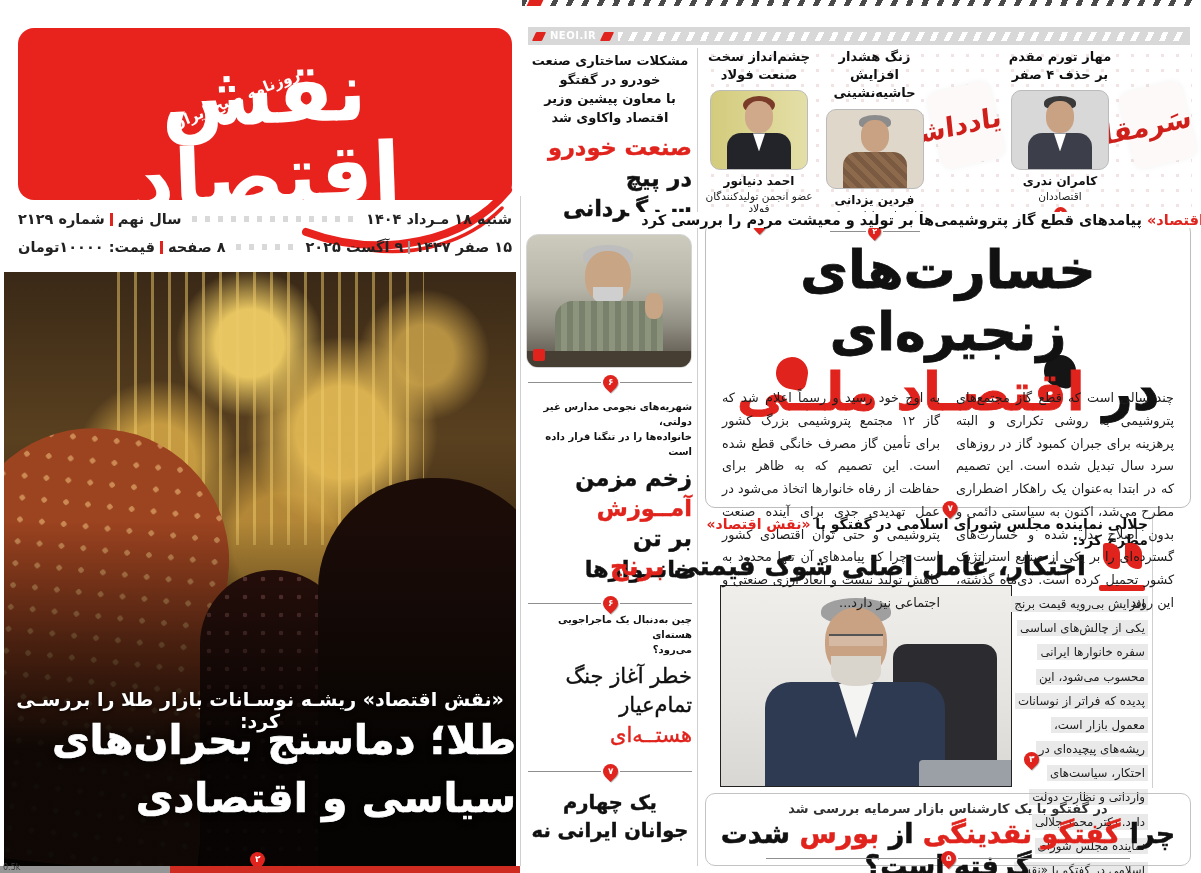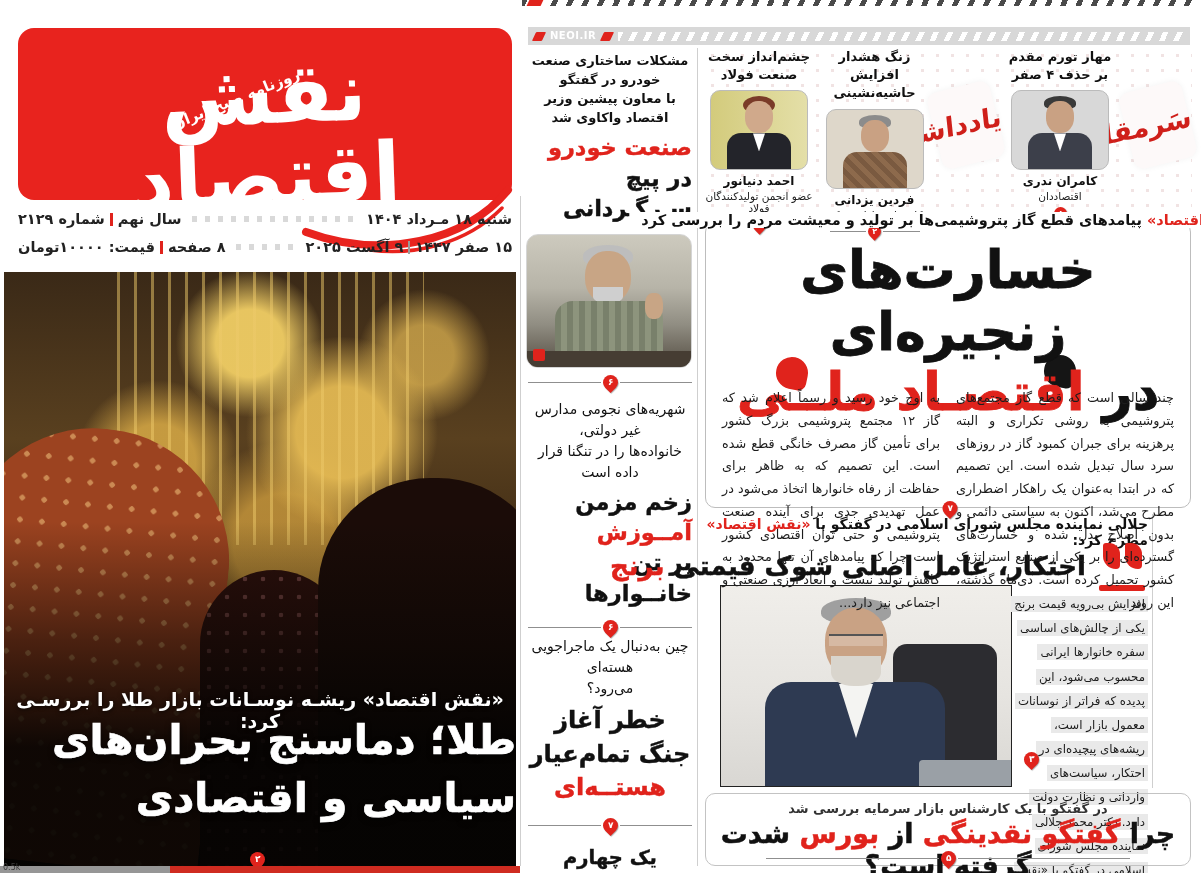--- a/index.html
+++ b/index.html
@@ -30,23 +30,23 @@
   .vline{width:1px;background:#cfcfcf}
   
   .divider{display:flex;align-items:center;justify-content:center;height:18px}
   .divider::before,.divider::after{content:'';flex:1;border-top:1px solid #8f8f8f}
   .pin{width:15px;height:15px;background:#e0231c;border-radius:50% 50% 50% 0;transform:rotate(-45deg);
        display:flex;align-items:center;justify-content:center;margin:0 2px;box-shadow:0 1px 1px rgba(0,0,0,.35);flex:0 0 auto}
   .pin>span{transform:rotate(45deg);color:#fff;font-size:9px;font-weight:bold;line-height:1}
   
   .colmid{left:528px;top:52px;width:164px}
   .k13{font-size:13px;font-weight:bold;text-align:center;line-height:1.45;color:#111}
-  .k12{font-size:14px;font-weight:normal;text-align:center;line-height:1.5;color:#111}
+  .k12{font-size:10px;font-weight:bold;line-height:1.5;color:#111}
   .h23{font-size:22.5px;font-weight:bold;text-align:right;line-height:1.35;-webkit-text-stroke:.4px}
-  .h21{font-size:24px;font-weight:bold;text-align:center;line-height:1.4;-webkit-text-stroke:.4px}
+  .h21{font-size:21px;font-weight:normal;line-height:1.4;-webkit-text-stroke:.4px}
   .h20{font-size:19.5px;font-weight:bold;text-align:center;line-height:1.45;-webkit-text-stroke:.4px}
   
   .autophoto{position:relative;width:164px;height:132px;border-radius:12px;margin:10px 0 6px;overflow:hidden;
              background:linear-gradient(180deg,#cdcabe 0%,#b7b4a8 40%,#908d82 68%,#564f44 100%);border:1px solid #d5d5d5}
   .a-head{position:absolute;left:58px;top:16px;width:46px;height:52px;background:#c8a585;border-radius:46%}
   .a-hair{position:absolute;left:56px;top:10px;width:50px;height:22px;background:#bdbdbd;border-radius:50% 50% 40% 40%}
   .a-beard{position:absolute;left:66px;top:52px;width:30px;height:16px;background:#cfcfcf;border-radius:0 0 40% 40%}
   .a-body{position:absolute;left:28px;top:66px;width:108px;height:52px;border-radius:18px 18px 0 0;
           background:repeating-linear-gradient(90deg,#79806b 0 6px,#8d947d 6px 12px)}
   .a-hand{position:absolute;left:118px;top:58px;width:18px;height:26px;background:#c8a585;border-radius:40%}

